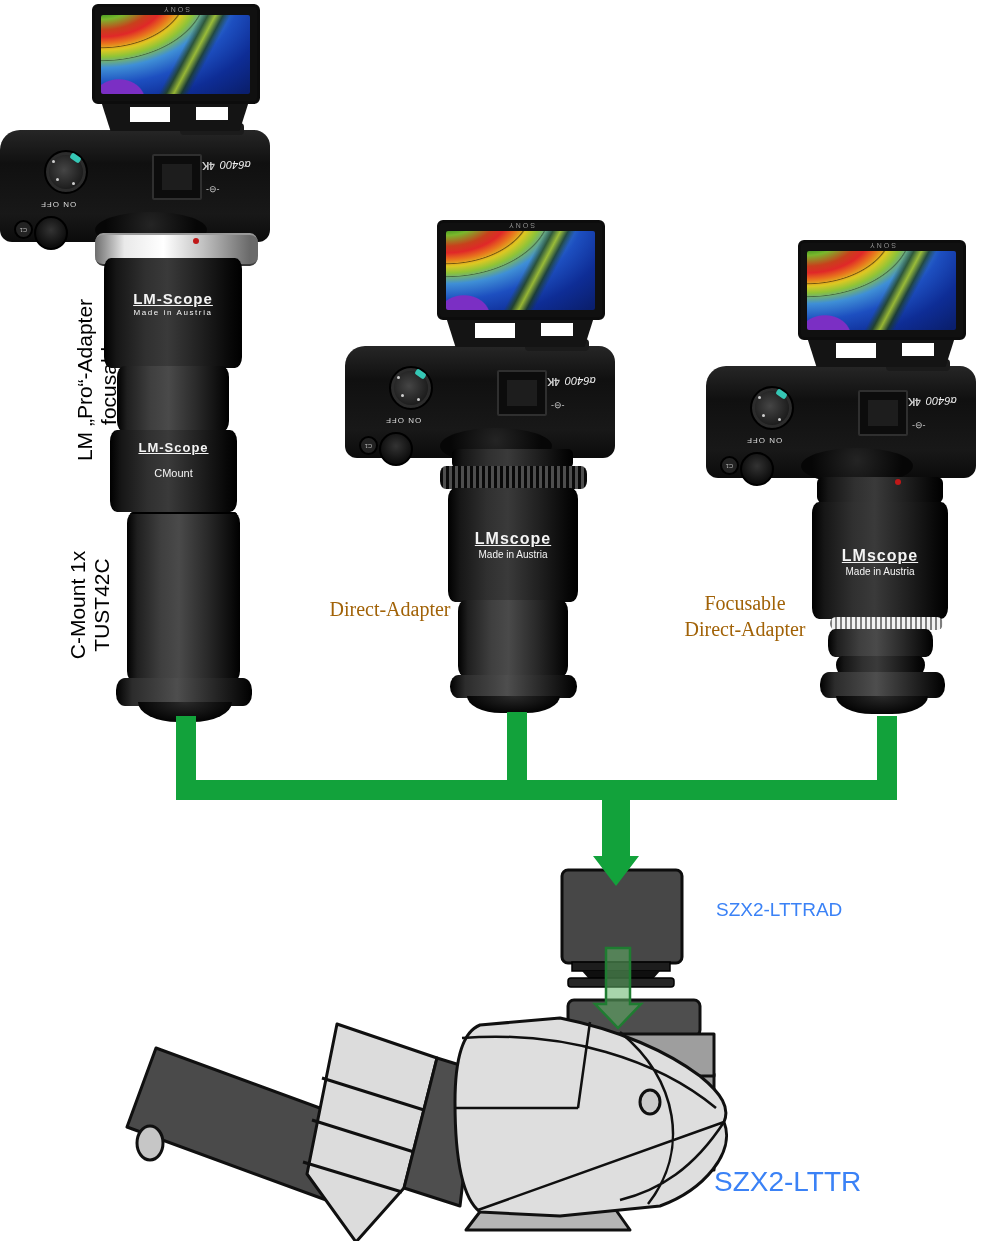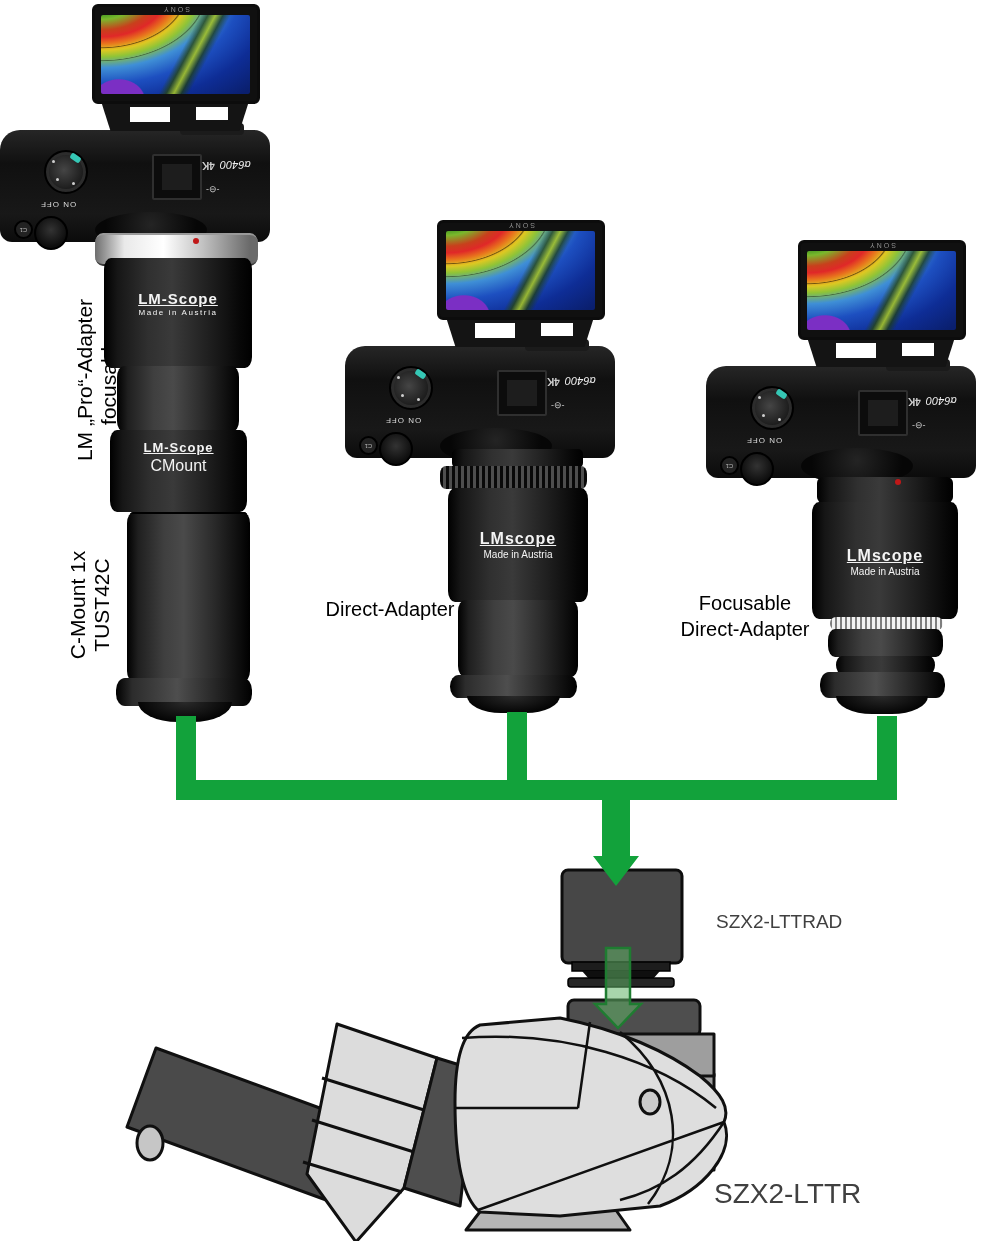--- a/index.html
+++ b/index.html
@@ -40,37 +40,37 @@
             border:2px solid #2f2f2f;border-radius:2px;}
   .cam-shoe i{position:absolute;left:8px;top:8px;right:8px;bottom:8px;background:#1d1d1d;display:block;}
   .cam-4k{position:absolute;left:202px;top:30px;font-size:10px;font-weight:bold;color:#cfcfcf;transform:rotate(180deg);}
   .cam-model{position:absolute;left:220px;top:29px;font-size:11px;color:#ececec;transform:rotate(180deg);font-style:italic;}
   .cam-focal{position:absolute;left:206px;top:54px;font-size:9px;color:#c9c9c9;}
   .cam-lens{position:absolute;left:95px;top:82px;width:112px;height:36px;border-radius:50%;
             background:radial-gradient(circle at 50% 35%, #242424, #060606 75%);}
   
   .part{position:absolute;}
   .cyl{background:linear-gradient(90deg,#000 0%,#1f1f1f 9%,#3f3f3f 30%,#4a4a4a 46%,#2b2b2b 70%,#0c0c0c 92%,#000 100%);
-       border-radius:7px/11px;padding-left:10px;}
+       border-radius:7px/11px;}
   .cyl.darker{background:linear-gradient(90deg,#000 0%,#161616 9%,#303030 30%,#3a3a3a 46%,#202020 70%,#070707 92%,#000 100%);}
   .silver{background:linear-gradient(90deg,#6e6e6e,#e9e9e9 18%,#ffffff 42%,#c2c2c2 66%,#6a6a6a 95%);
           border-radius:8px/10px;border-top:2px solid #9a9a9a;border-bottom:2px solid #3a3a3a;}
   .knurl{background:repeating-linear-gradient(90deg,#090909 0 3px,#4e4e4e 3px 6px);border-radius:6px/8px;}
   .knurl-silver{background:repeating-linear-gradient(90deg,#7e7e7e 0 2px,#f2f2f2 2px 5px);border-radius:6px;}
   .flange{background:linear-gradient(90deg,#000,#2c2c2c 12%,#4e4e4e 45%,#1f1f1f 78%,#000);border-radius:9px/12px;}
   .dome{background:radial-gradient(ellipse at 50% 0%, #2a2a2a, #050505 70%);border-radius:0 0 48px 48px / 0 0 24px 24px;}
   .red-dot{position:absolute;width:6px;height:6px;border-radius:50%;background:#c01818;}
   .cyl-text{position:absolute;left:0;width:100%;text-align:center;color:#f4f4f4;}
   .brand{font-weight:bold;text-decoration:underline;letter-spacing:1px;}
   .origin{letter-spacing:1.6px;}
   
   .vlabel{position:absolute;transform:translate(-50%,-50%) rotate(-90deg);white-space:nowrap;
           text-align:center;font-size:21px;line-height:1.12;color:#000;}
-  .hlabel{position:absolute;text-align:center;font-size:20px;line-height:1.3;color:#000000;}
-  .tag{position:absolute;color:#404040;white-space:nowrap;margin-top:12px;}
+  .hlabel{position:absolute;text-align:center;font-size:20px;line-height:1.3;color:#a16207;font-family:Liberation Serif, serif;}
+  .tag{position:absolute;color:#3b82f6;white-space:nowrap;}
   #trad-label{left:716px;top:899px;font-size:19px;}
   #lttr-label{left:714px;top:1166px;font-size:28px;}
   
   #overlay{position:absolute;left:0;top:0;z-index:4;pointer-events:none;}
   .layer{position:absolute;z-index:3;}
 </style>
 </head>
 <body>
 
 <div id="canvas">
@@ -169,21 +169,21 @@
     <div class="part silver" style="left:95px;top:233px;width:163px;height:29px;">
       <span class="red-dot" style="left:98px;top:3px;"></span>
     </div>
     <div class="part cyl darker" style="left:104px;top:258px;width:138px;height:110px;">
       <span class="cyl-text brand" style="top:32px;font-size:15px;">LM-Scope</span>
       <span class="cyl-text origin" style="top:50px;font-size:8px;">Made in Austria</span>
     </div>
     <div class="part cyl" style="left:117px;top:366px;width:112px;height:66px;"></div>
     <div class="part cyl darker" style="left:110px;top:430px;width:127px;height:82px;">
       <span class="cyl-text brand" style="top:10px;font-size:13px;">LM-Scope</span>
-      <span class="cyl-text" style="top:27px;font-size:16px;">CMount</span>
+      <span class="cyl-text" style="top:37px;font-size:11px;">CMount</span>
     </div>
     <div class="part cyl" style="left:127px;top:512px;width:113px;height:170px;box-shadow:inset 0 34px 0 -32px #000, inset 0 72px 0 -70px #000, inset 0 122px 0 -120px #000;"></div>
     <div class="part flange" style="left:116px;top:678px;width:136px;height:28px;"></div>
     <div class="part dome" style="left:138px;top:702px;width:94px;height:20px;"></div>
   </div>
 
   <div class="layer" style="left:0;top:0;">
     <div class="part cyl darker" style="left:452px;top:449px;width:121px;height:19px;border-radius:5px;"></div>
     <div class="part knurl" style="left:440px;top:466px;width:147px;height:23px;"></div>
     <div class="part cyl darker" style="left:448px;top:488px;width:130px;height:114px;">

